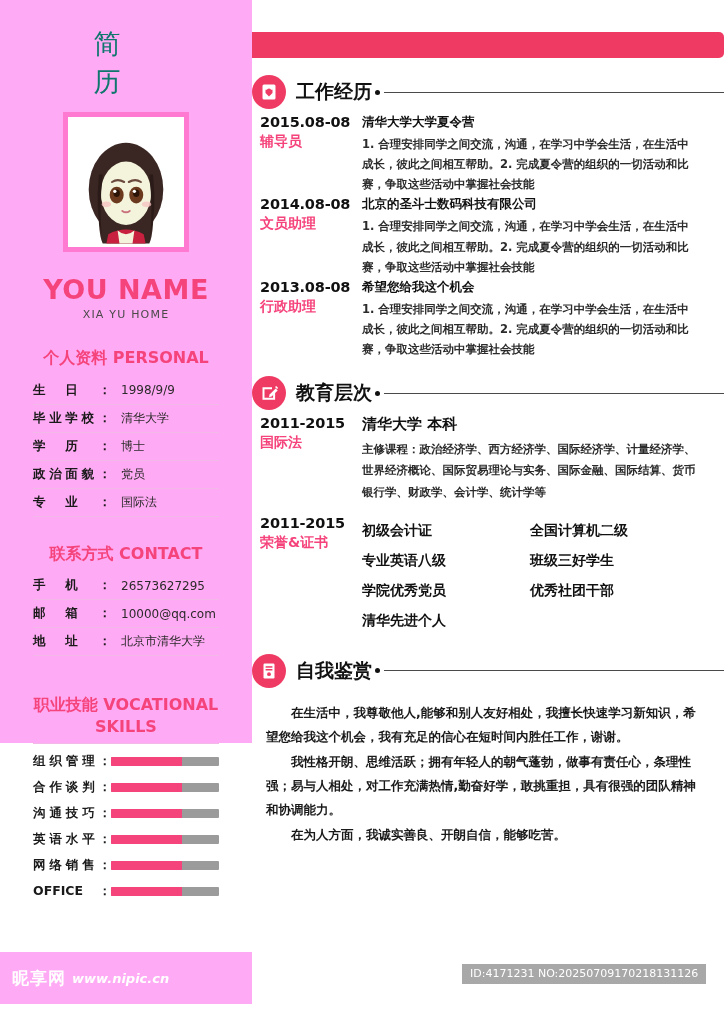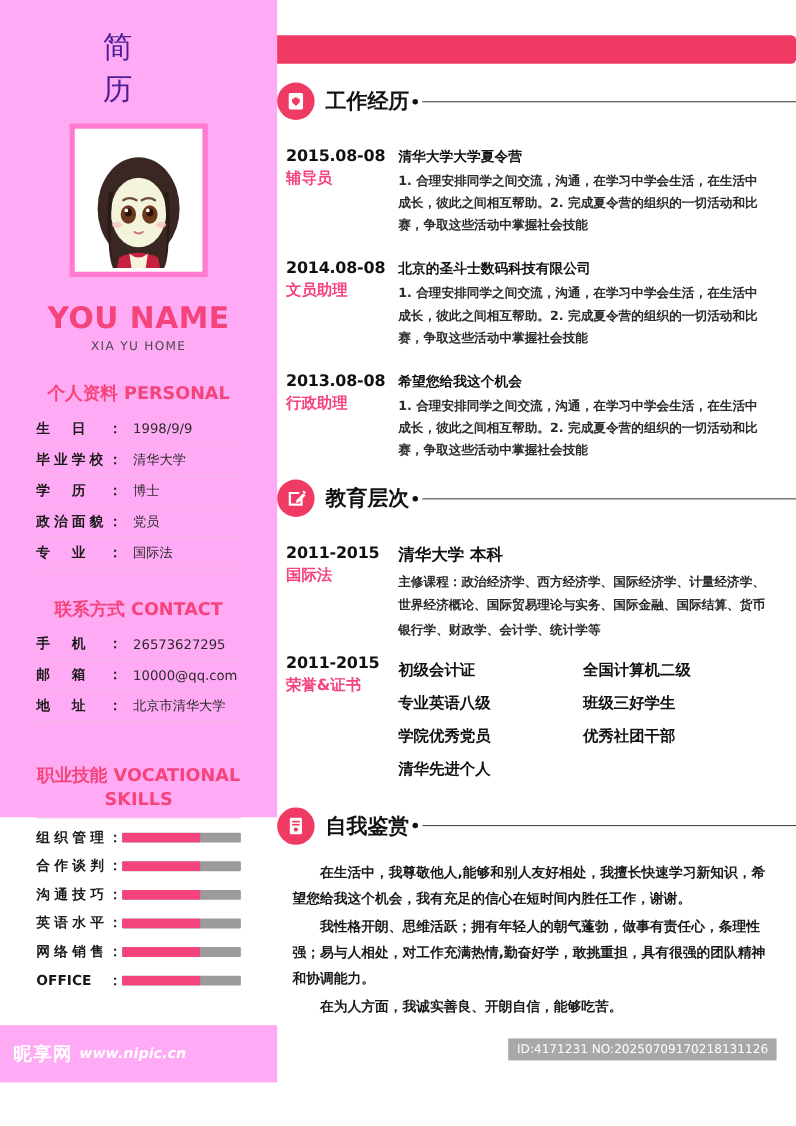--- a/index.html
+++ b/index.html
@@ -11,21 +11,21 @@
   }
   .page { position: relative; width: 724px; height: 1024px; background:#fff; }
 
   
   .header { position:absolute; left:0; top:0; width:724px; height:72px; }
   .hdr-bar-left  { position:absolute; left:0px;  top:32px; width:72px;  height:26px;
                    background:#ef3b64; border-radius:5px; }
   .hdr-bar-right { position:absolute; left:133px; top:32px; width:591px; height:26px;
                    background:#ef3b64; border-radius:5px; }
   .hdr-title { position:absolute; left:80px; top:25px; width:58px; height:38px;
-               font-size:27px; font-weight:400; color:#4c1d95; letter-spacing:4px;
+               font-size:27px; font-weight:400; color:#0f766e; letter-spacing:4px;
                line-height:38px; text-align:center; z-index:3; }
 
   
   .sidebar { position:absolute; left:0; top:0; width:252px; height:743px;
              background:#ffaaf4; }
   .side-inner { position:absolute; left:0; top:72px; width:252px; }
 
   .photo-frame { margin:40px auto 0; width:126px; height:140px;
                  border:5px solid #ff7ad0; background:#ffffff; padding:3px; }
   .photo { width:100%; height:100%; position:relative; overflow:hidden; background:#fff; }
@@ -64,21 +64,21 @@
   .sec-title-row { display:flex; align-items:center; height:40px; }
   .sec-icon { width:34px; height:34px; border-radius:50%; background:#ef3b64;
               flex:0 0 34px; position:relative; }
   .sec-icon svg { position:absolute; left:50%; top:50%; transform:translate(-50%,-50%); }
   .sec-label { font-size:19px; font-weight:700; color:#111; margin-left:10px;
                white-space:nowrap; }
   .sec-dot { width:5px; height:5px; background:#111; border-radius:50%;
              margin-left:3px; flex:0 0 5px; }
   .sec-rule { flex:1; height:1px; background:#4a4a4a; margin-left:4px; }
 
-  .entry { display:flex; margin-top:22px; }
+  .entry { display:flex; margin-top:2px; }
   .entry-left { width:110px; flex:0 0 110px; padding-left:8px; }
   .entry-date { font-size:14.5px; font-weight:700; color:#111; letter-spacing:-0.2px; }
   .entry-role { font-size:14px; font-weight:700; color:#f5447c; margin-top:3px; }
   .entry-right { flex:1; padding-right:26px; }
   .entry-org { font-size:12.5px; font-weight:700; color:#111; }
   .entry-desc { font-size:11.5px; color:#2b2b2b; line-height:1.75; margin-top:3px;
                 font-weight:600; }
 
   .edu-org { font-size:15px; font-weight:700; color:#111; }
   .edu-desc { font-size:11.5px; color:#2b2b2b; line-height:1.85; margin-top:5px;
@@ -86,21 +86,21 @@
 
   .cert-grid { display:flex; flex-wrap:wrap; }
   .cert-item { width:50%; font-size:14px; font-weight:700; color:#111;
                line-height:30px; }
 
   .about-body { margin-top:10px; padding:0 16px 0 14px; }
   .about-p { font-size:12.5px; color:#1a1a1a; line-height:1.95; text-indent:2em;
              font-weight:600; }
 
   
-  .footer { position:absolute; left:0; top:932px; width:724px; height:52px; }
+  .footer { position:absolute; left:0; top:952px; width:724px; height:52px; }
   .foot-left { position:absolute; left:0; top:0; width:252px; height:52px;
                background:#ffaaf4; display:flex; align-items:center; padding-left:12px; }
   .foot-logo { font-size:17px; font-weight:700; color:#ffffff; letter-spacing:1px; }
   .foot-url { font-size:13px; font-style:italic; color:#ffffff; margin-left:6px;
               font-weight:700; }
   .foot-id { position:absolute; left:462px; top:12px; height:20px;
              background:#a8a8a8; color:#ffffff; font-size:11px;
              padding:2px 8px; line-height:16px; white-space:nowrap; }
 </style>
 </head>

